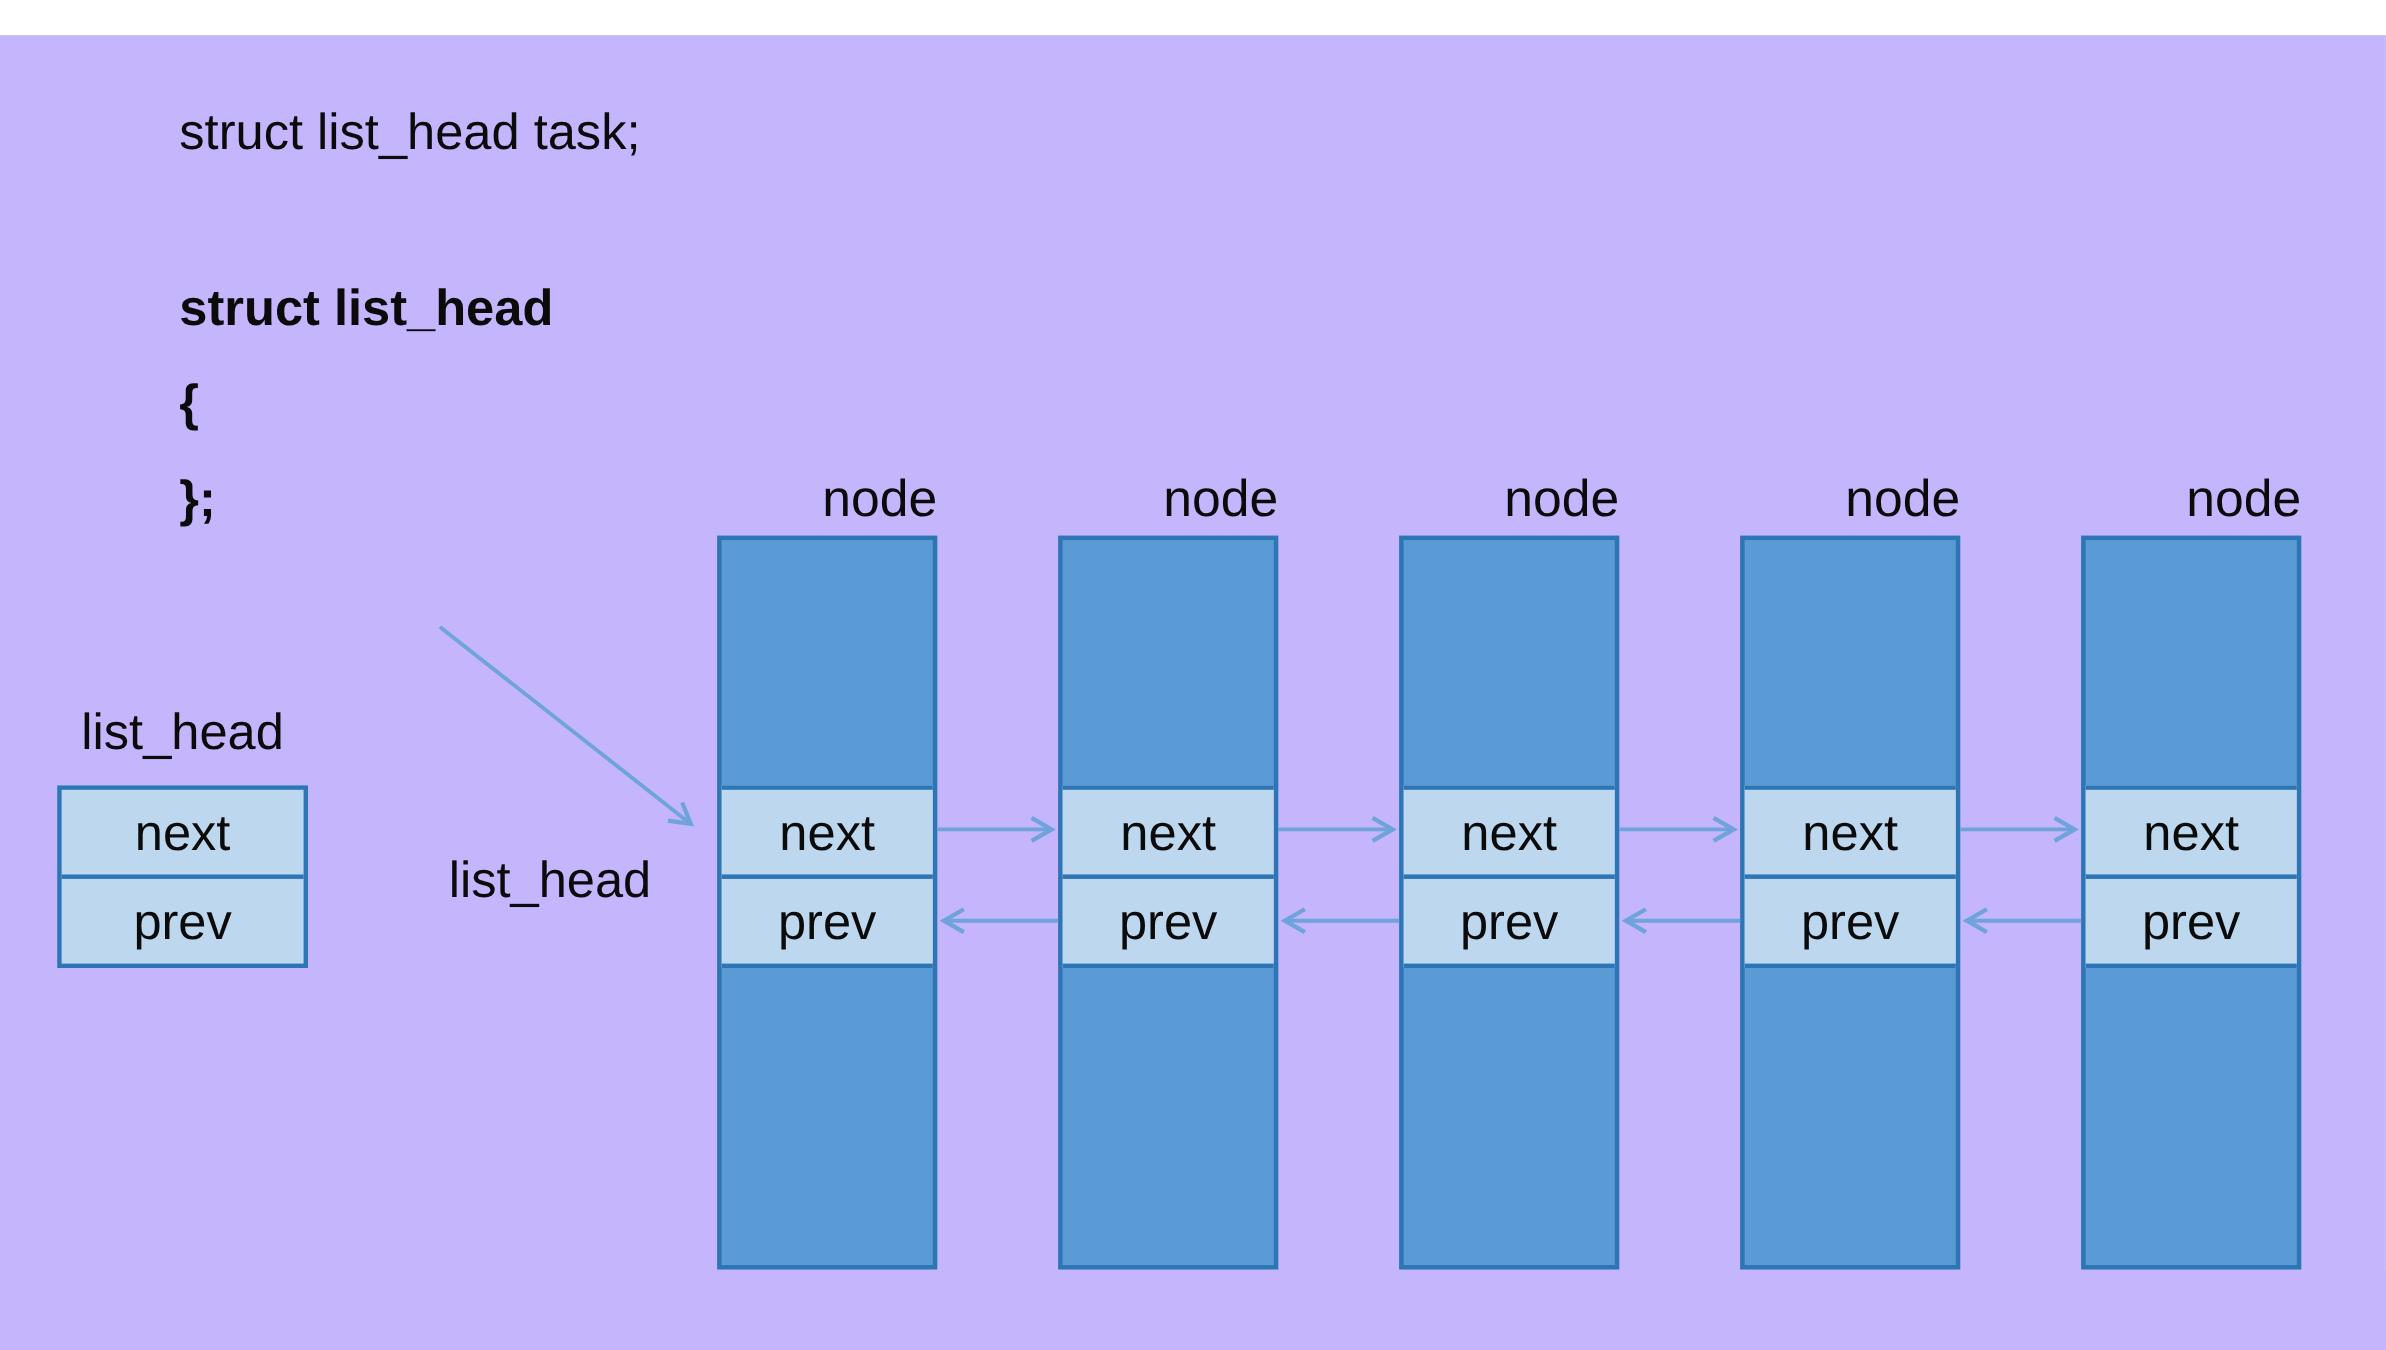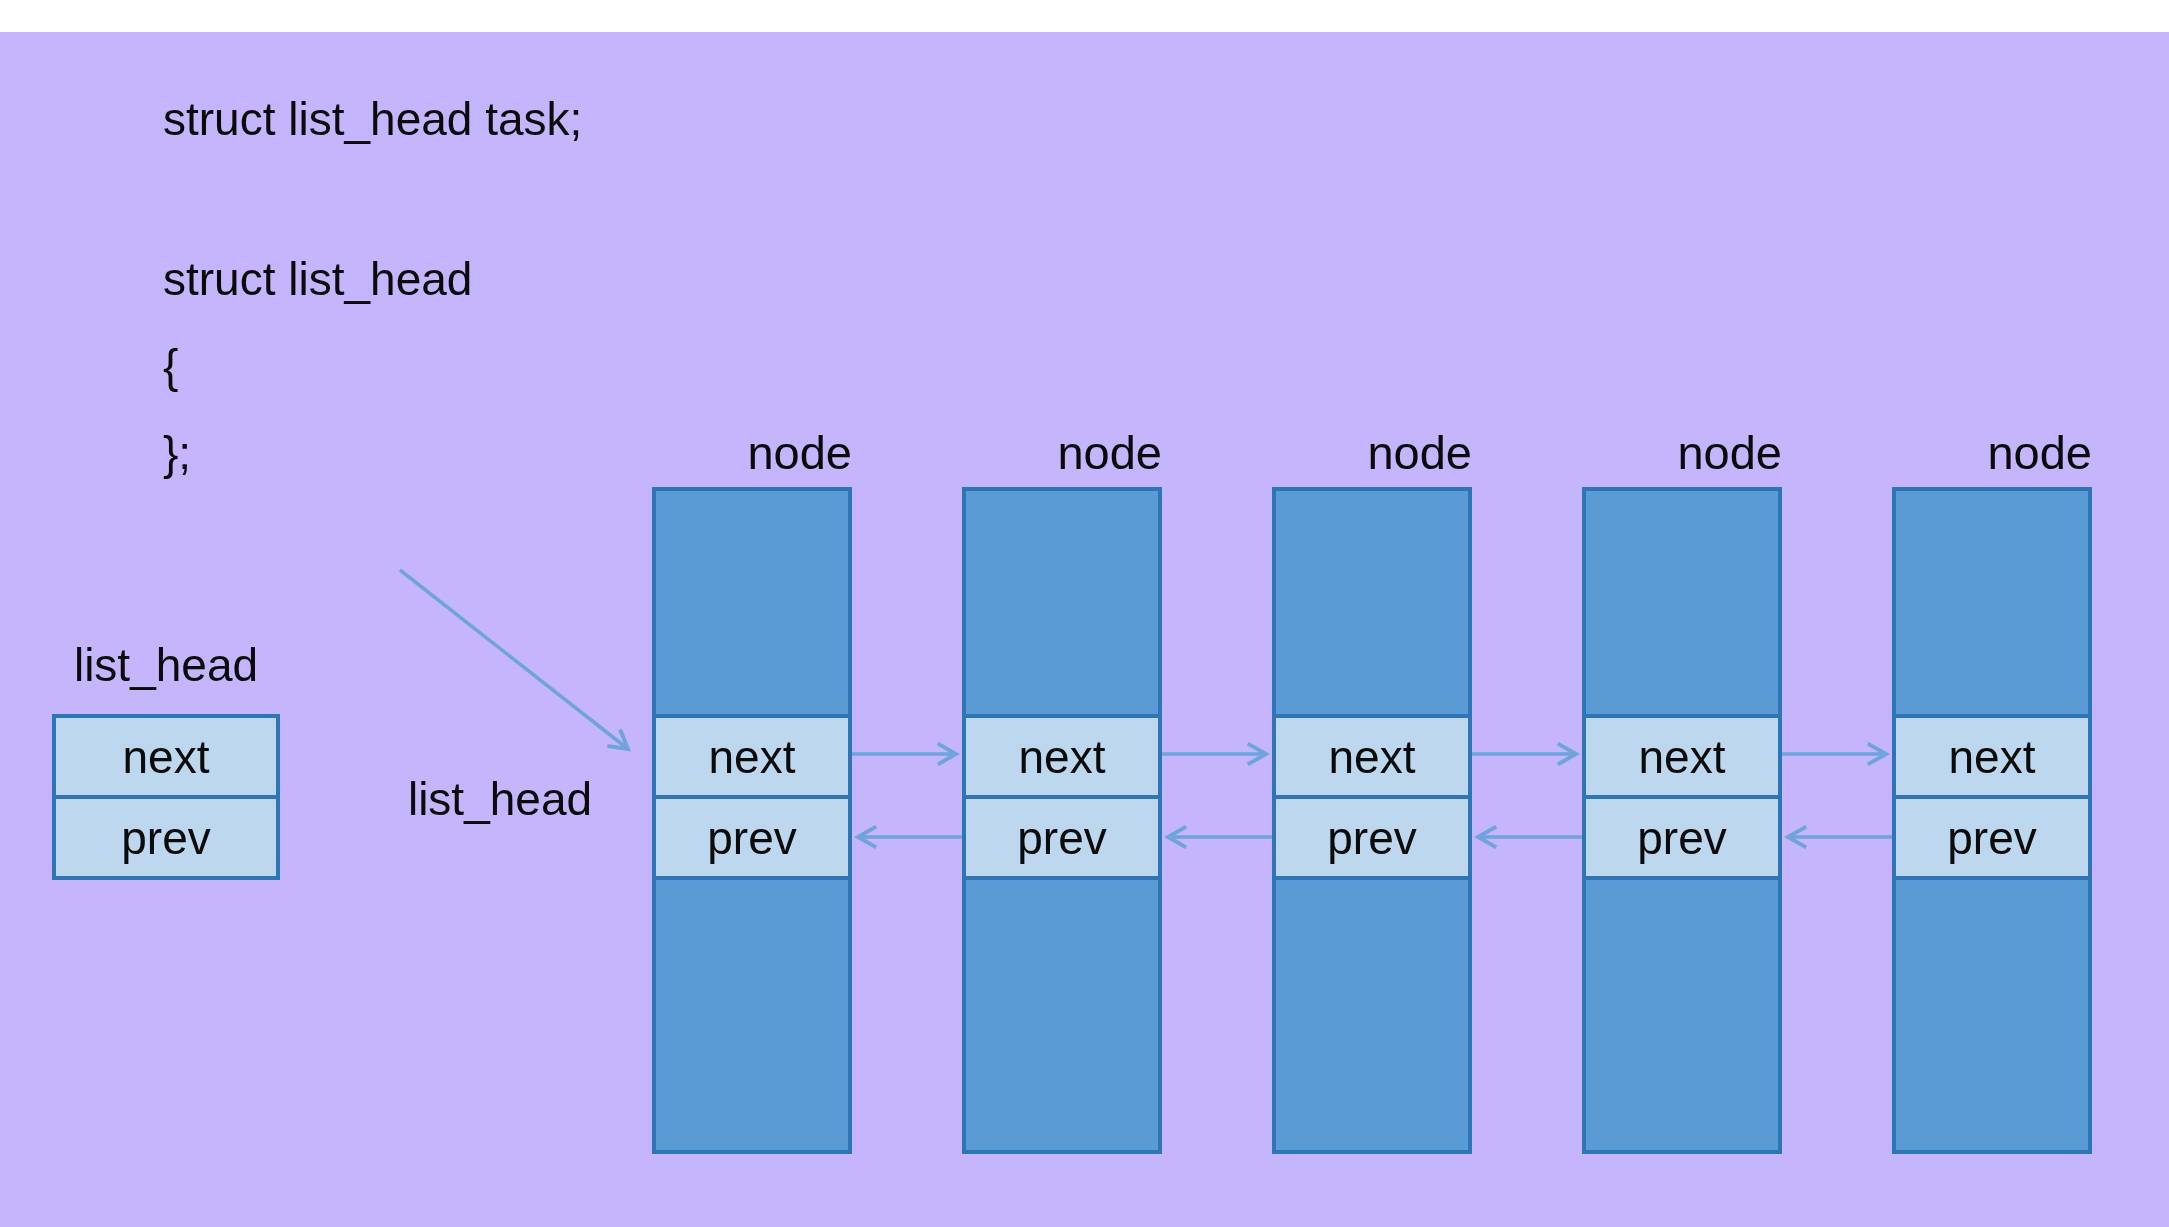--- a/index.html
+++ b/index.html
@@ -12,21 +12,21 @@
     overflow:hidden;
     margin-top:32px;
   }
   
   .code-line1{
     position:absolute;left:163px;top:57px;
     font-size:46px;line-height:60px;white-space:pre;
   }
   .code-struct{
     position:absolute;left:163px;top:204px;
-    font-size:46px;line-height:87px;white-space:pre;
+    font-size:46px;line-height:87px;white-space:pre;font-weight:bold;
   }
   .code-struct .indent{padding-left:97px;}
   
   .ptr-label{
     position:absolute;left:126px;top:458px;
     font-size:46px;white-space:pre;
   }
   .ref-label{
     position:absolute;left:405px;top:740px;width:190px;
     font-size:46px;text-align:center;

